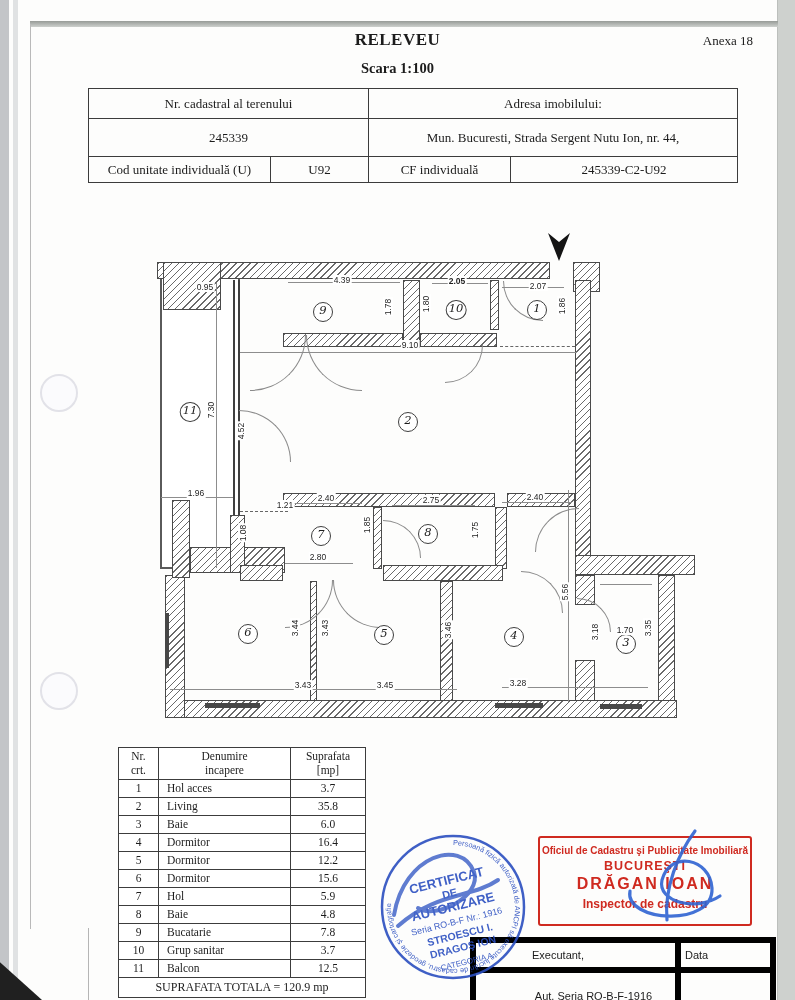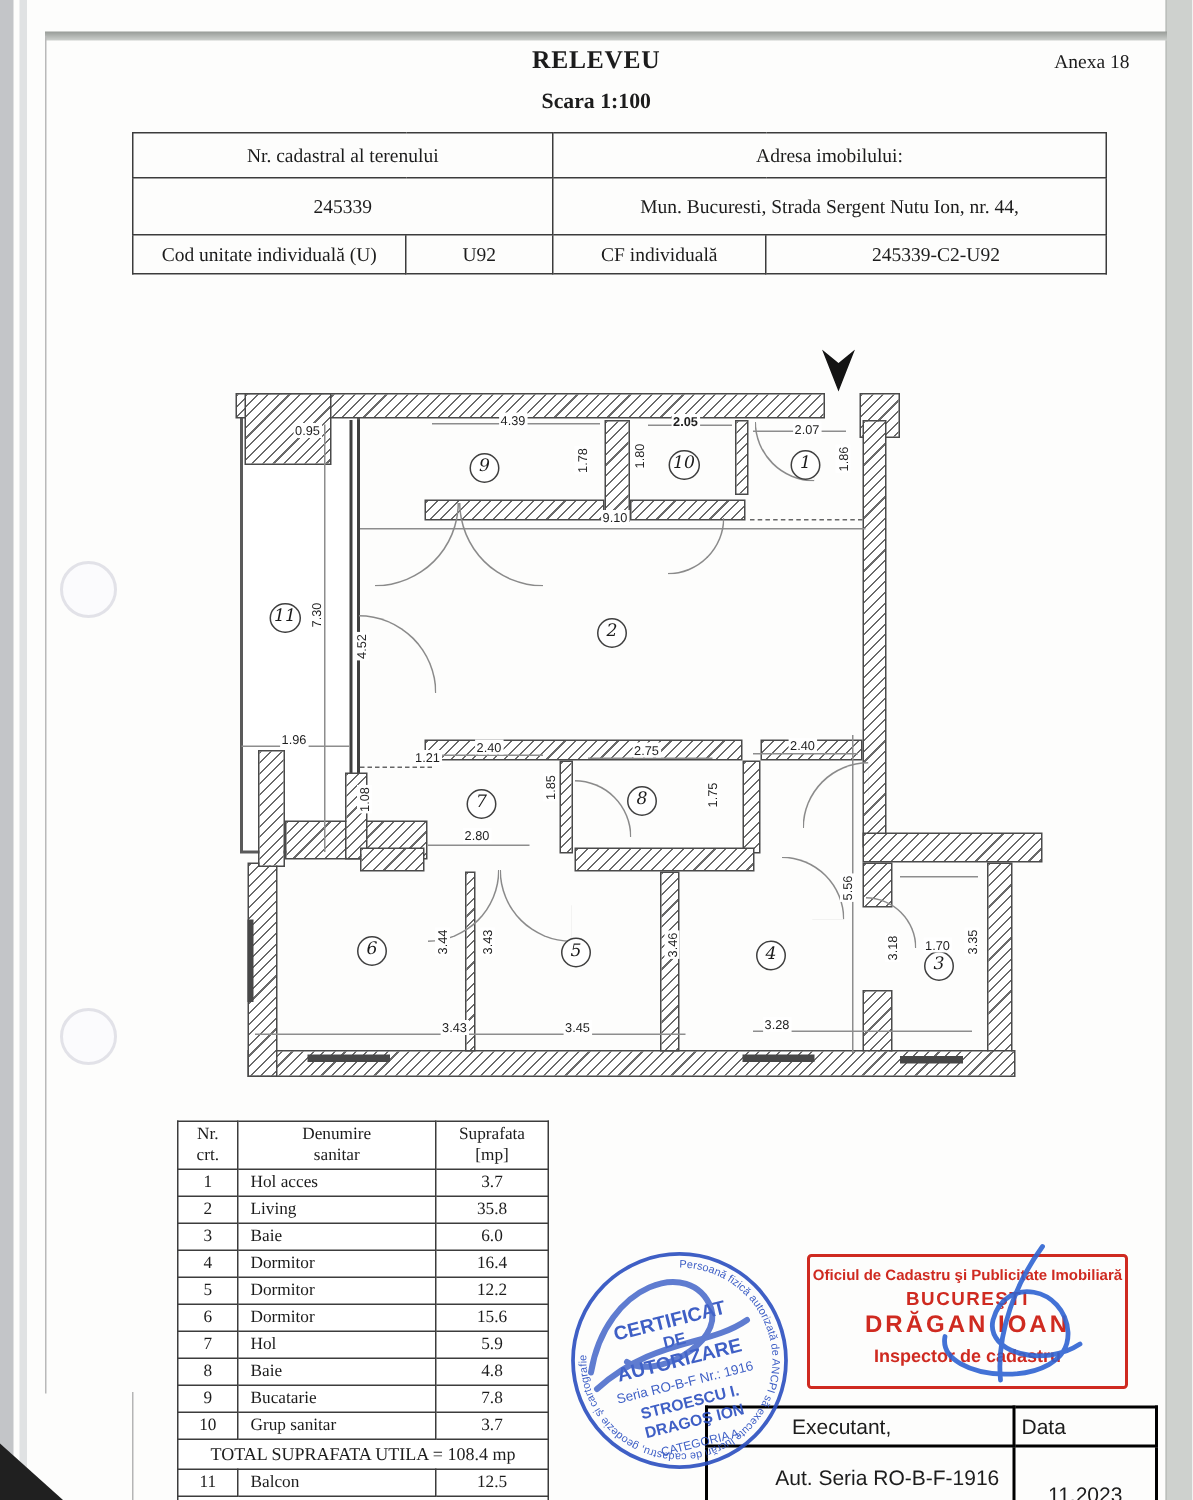--- a/index.html
+++ b/index.html
@@ -50,21 +50,21 @@
   
   .area-table{position:absolute;left:118px;top:747px;width:247px;table-layout:fixed;background:#fff;}
   .area-table td,.area-table th{border:1px solid #3c3c3c;font-size:11.5px;font-weight:normal;
        padding:1px 3px;text-align:center;height:15px;}
   .area-table th{line-height:1.25;}
   .area-table td.name-cell{text-align:left;padding-left:8px;}
   .area-table .total-row td{font-size:12px;height:17px;}
   
   .exec-table{position:absolute;left:470px;top:937px;width:300px;table-layout:fixed;
               font-family:"Liberation Sans","DejaVu Sans",sans-serif;background:transparent;}
-  .exec-table td{border:2px solid #000000;font-size:14px;padding:2px 4px;}
+  .exec-table td{border:6px solid #000000;font-size:11px;padding:2px 4px;}
   .exec-head-left{padding-left:56px !important;height:20px;}
   .exec-head-right{text-align:left;}
   .exec-body-left{text-align:center;padding-left:40px !important;height:58px;font-size:13.5px;line-height:1.5;}
   .exec-body-right{text-align:center;font-size:13.5px;}
   
   .office-stamp{position:absolute;left:538px;top:836px;width:214px;height:90px;
       border:2px solid #cf2a20;border-radius:3px;color:#cf2a20;text-align:center;
       font-family:"Liberation Sans","DejaVu Sans",sans-serif;font-weight:bold;
       padding-top:7px;box-sizing:border-box;background:rgba(255,255,255,.0);}
   .office-stamp .l1{font-size:10px;}
@@ -229,21 +229,21 @@
 
 <table class="area-table">
   <colgroup>
       <col style="width:40px">
       <col style="width:132px">
       <col style="width:75px">
     </colgroup>
   <thead>
     <tr>
       <th><span>Nr.</span><br><span>crt.</span></th>
-      <th><span>Denumire</span><br><span>sanitar</span></th>
+      <th><span>Denumire</span><br><span>incapere</span></th>
       <th><span>Suprafata</span><br><span>[mp]</span></th>
     </tr>
   </thead>
   <tbody id="area-rows">
       <tr>
         <td>1</td>
         <td class="name-cell">Hol acces</td>
         <td>3.7</td>
       </tr>
       <tr>
@@ -286,23 +286,20 @@
         <td class="name-cell">Bucatarie</td>
         <td>7.8</td>
       </tr>
       <tr>
         <td>10</td>
         <td class="name-cell">Grup sanitar</td>
         <td>3.7</td>
       </tr>
     </tbody>
   <tbody>
-    <tr class="total-row">
-      <td colspan="3">TOTAL SUPRAFATA UTILA = 108.4 mp</td>
-    </tr>
     <tr>
       <td>11</td>
       <td class="name-cell">Balcon</td>
       <td>12.5</td>
     </tr>
     <tr class="total-row">
       <td colspan="3">SUPRAFATA TOTALA = 120.9 mp</td>
     </tr>
   </tbody>
 </table>

